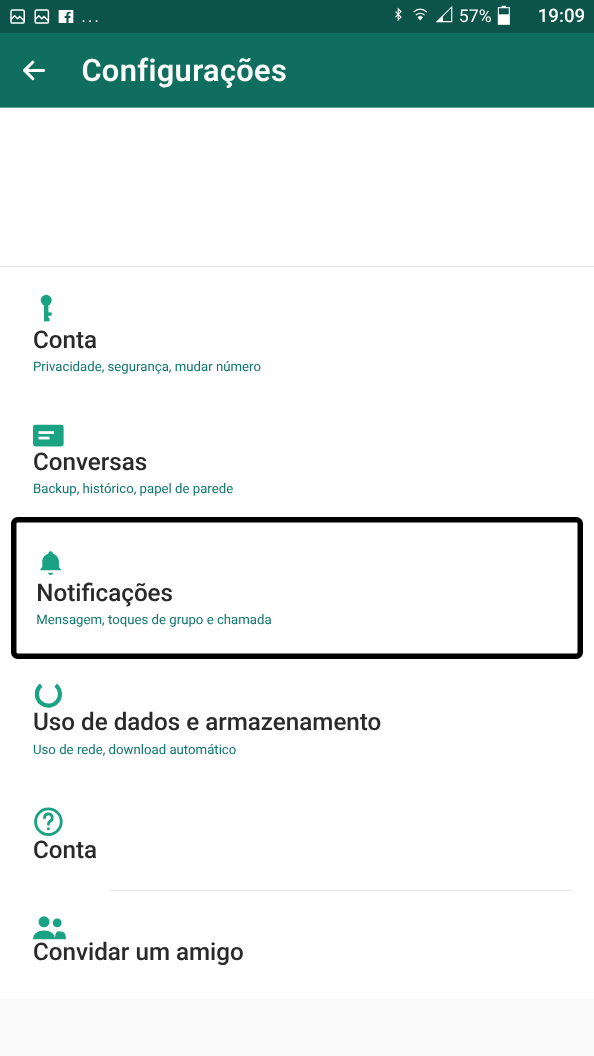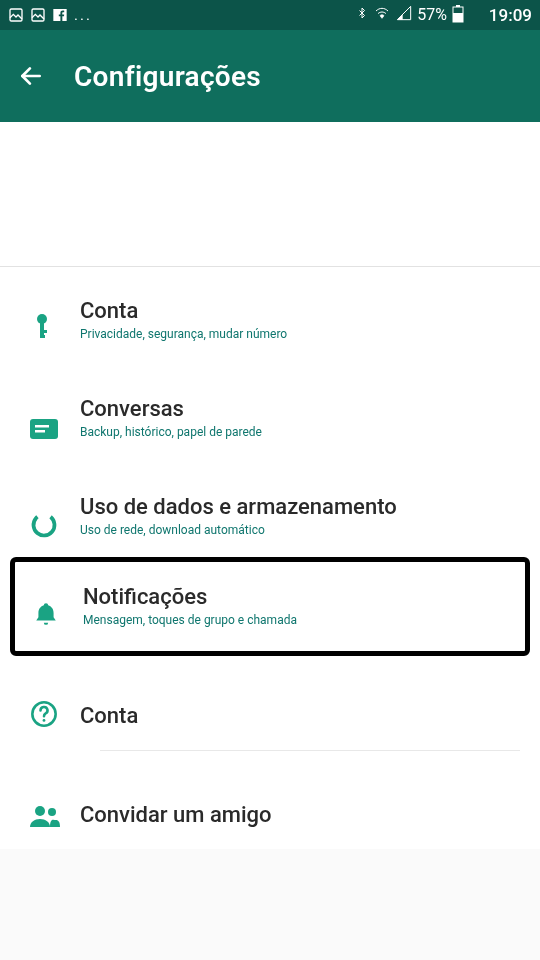--- a/index.html
+++ b/index.html
@@ -33,21 +33,21 @@
       align-items: center;
       justify-content: center;
     }
     .status-right {
       margin-left: auto;
       display: flex;
       gap: 5px;
       align-items: flex-start;
     }
     .app-bar {
-      height: 92px;
+      height: 68px;
       background: #0f6e5d;
       display: flex;
       align-items: center;
       padding: 0 18px;
       gap: 30px;
     }
     .back-arrow {
       color: #fff;
       display: flex;
       align-items: center;
@@ -61,23 +61,24 @@
     .profile-section {
       height: 145px;
       background: #fff;
       border-bottom: 1px solid #e2e2e2;
     }
     .settings-list {
       background: #fff;
     }
     .setting-item {
       display: flex;
-      align-items: flex-end;
+      align-items: flex-start;
       padding: 22px 16px 22px 30px;
       min-height: 98px;
+      flex-direction: column;
     }
     .setting-icon {
       width: 50px;
       min-width: 50px;
       display: flex;
       align-items: center;
       justify-content: flex-start;
       color: #1aa383;
     }
     .setting-text {
@@ -212,42 +213,42 @@
           <rect x="5" y="6" width="14" height="2.5" fill="#fff"></rect>
           <rect x="5" y="11" width="10" height="2.5" fill="#fff"></rect>
         </svg>
     </div>
     <div class="setting-text">
       <div class="setting-title">Conversas</div>
       <div class="setting-subtitle">Backup, histórico, papel de parede</div>
     </div>
   </div>
 
-  <div class="setting-item">
-    <div class="setting-icon">
-      <svg width="28" height="28" viewBox="0 0 24 24" fill="none" stroke="#1aa383" stroke-width="3.2">
-          <circle cx="12" cy="12" r="9" stroke-dasharray="44 12" transform="rotate(-50 12 12)"></circle>
-        </svg>
-    </div>
-    <div class="setting-text">
-      <div class="setting-title">Uso de dados e armazenamento</div>
-      <div class="setting-subtitle">Uso de rede, download automático</div>
-    </div>
-  </div>
-
   <div class="setting-item highlighted">
     <div class="setting-icon">
       <svg width="26" height="30" viewBox="0 0 24 24" fill="#1aa383">
           <path d="M12 2a2 2 0 0 1 2 2c3 1 5 3.5 5 7v4l2 3H3l2-3v-4c0-3.5 2-6 5-7a2 2 0 0 1 2-2z"></path>
           <path d="M10 20a2 2 0 0 0 4 0"></path>
         </svg>
     </div>
     <div class="setting-text">
       <div class="setting-title">Notificações</div>
       <div class="setting-subtitle">Mensagem, toques de grupo e chamada</div>
+    </div>
+  </div>
+
+  <div class="setting-item">
+    <div class="setting-icon">
+      <svg width="28" height="28" viewBox="0 0 24 24" fill="none" stroke="#1aa383" stroke-width="3.2">
+          <circle cx="12" cy="12" r="9" stroke-dasharray="44 12" transform="rotate(-50 12 12)"></circle>
+        </svg>
+    </div>
+    <div class="setting-text">
+      <div class="setting-title">Uso de dados e armazenamento</div>
+      <div class="setting-subtitle">Uso de rede, download automático</div>
     </div>
   </div>
 
   <div class="setting-item">
     <div class="setting-icon">
       <svg width="28" height="28" viewBox="0 0 24 24" fill="none" stroke="#1aa383" stroke-width="2.2">
           <circle cx="12" cy="12" r="10"></circle>
           <path d="M9 9a3 3 0 1 1 4.2 2.7c-.8.5-1.2 1-1.2 2.3" stroke-linecap="round"></path>
           <circle cx="12" cy="17.5" r="1.2" fill="#1aa383" stroke="none"></circle>
         </svg>

